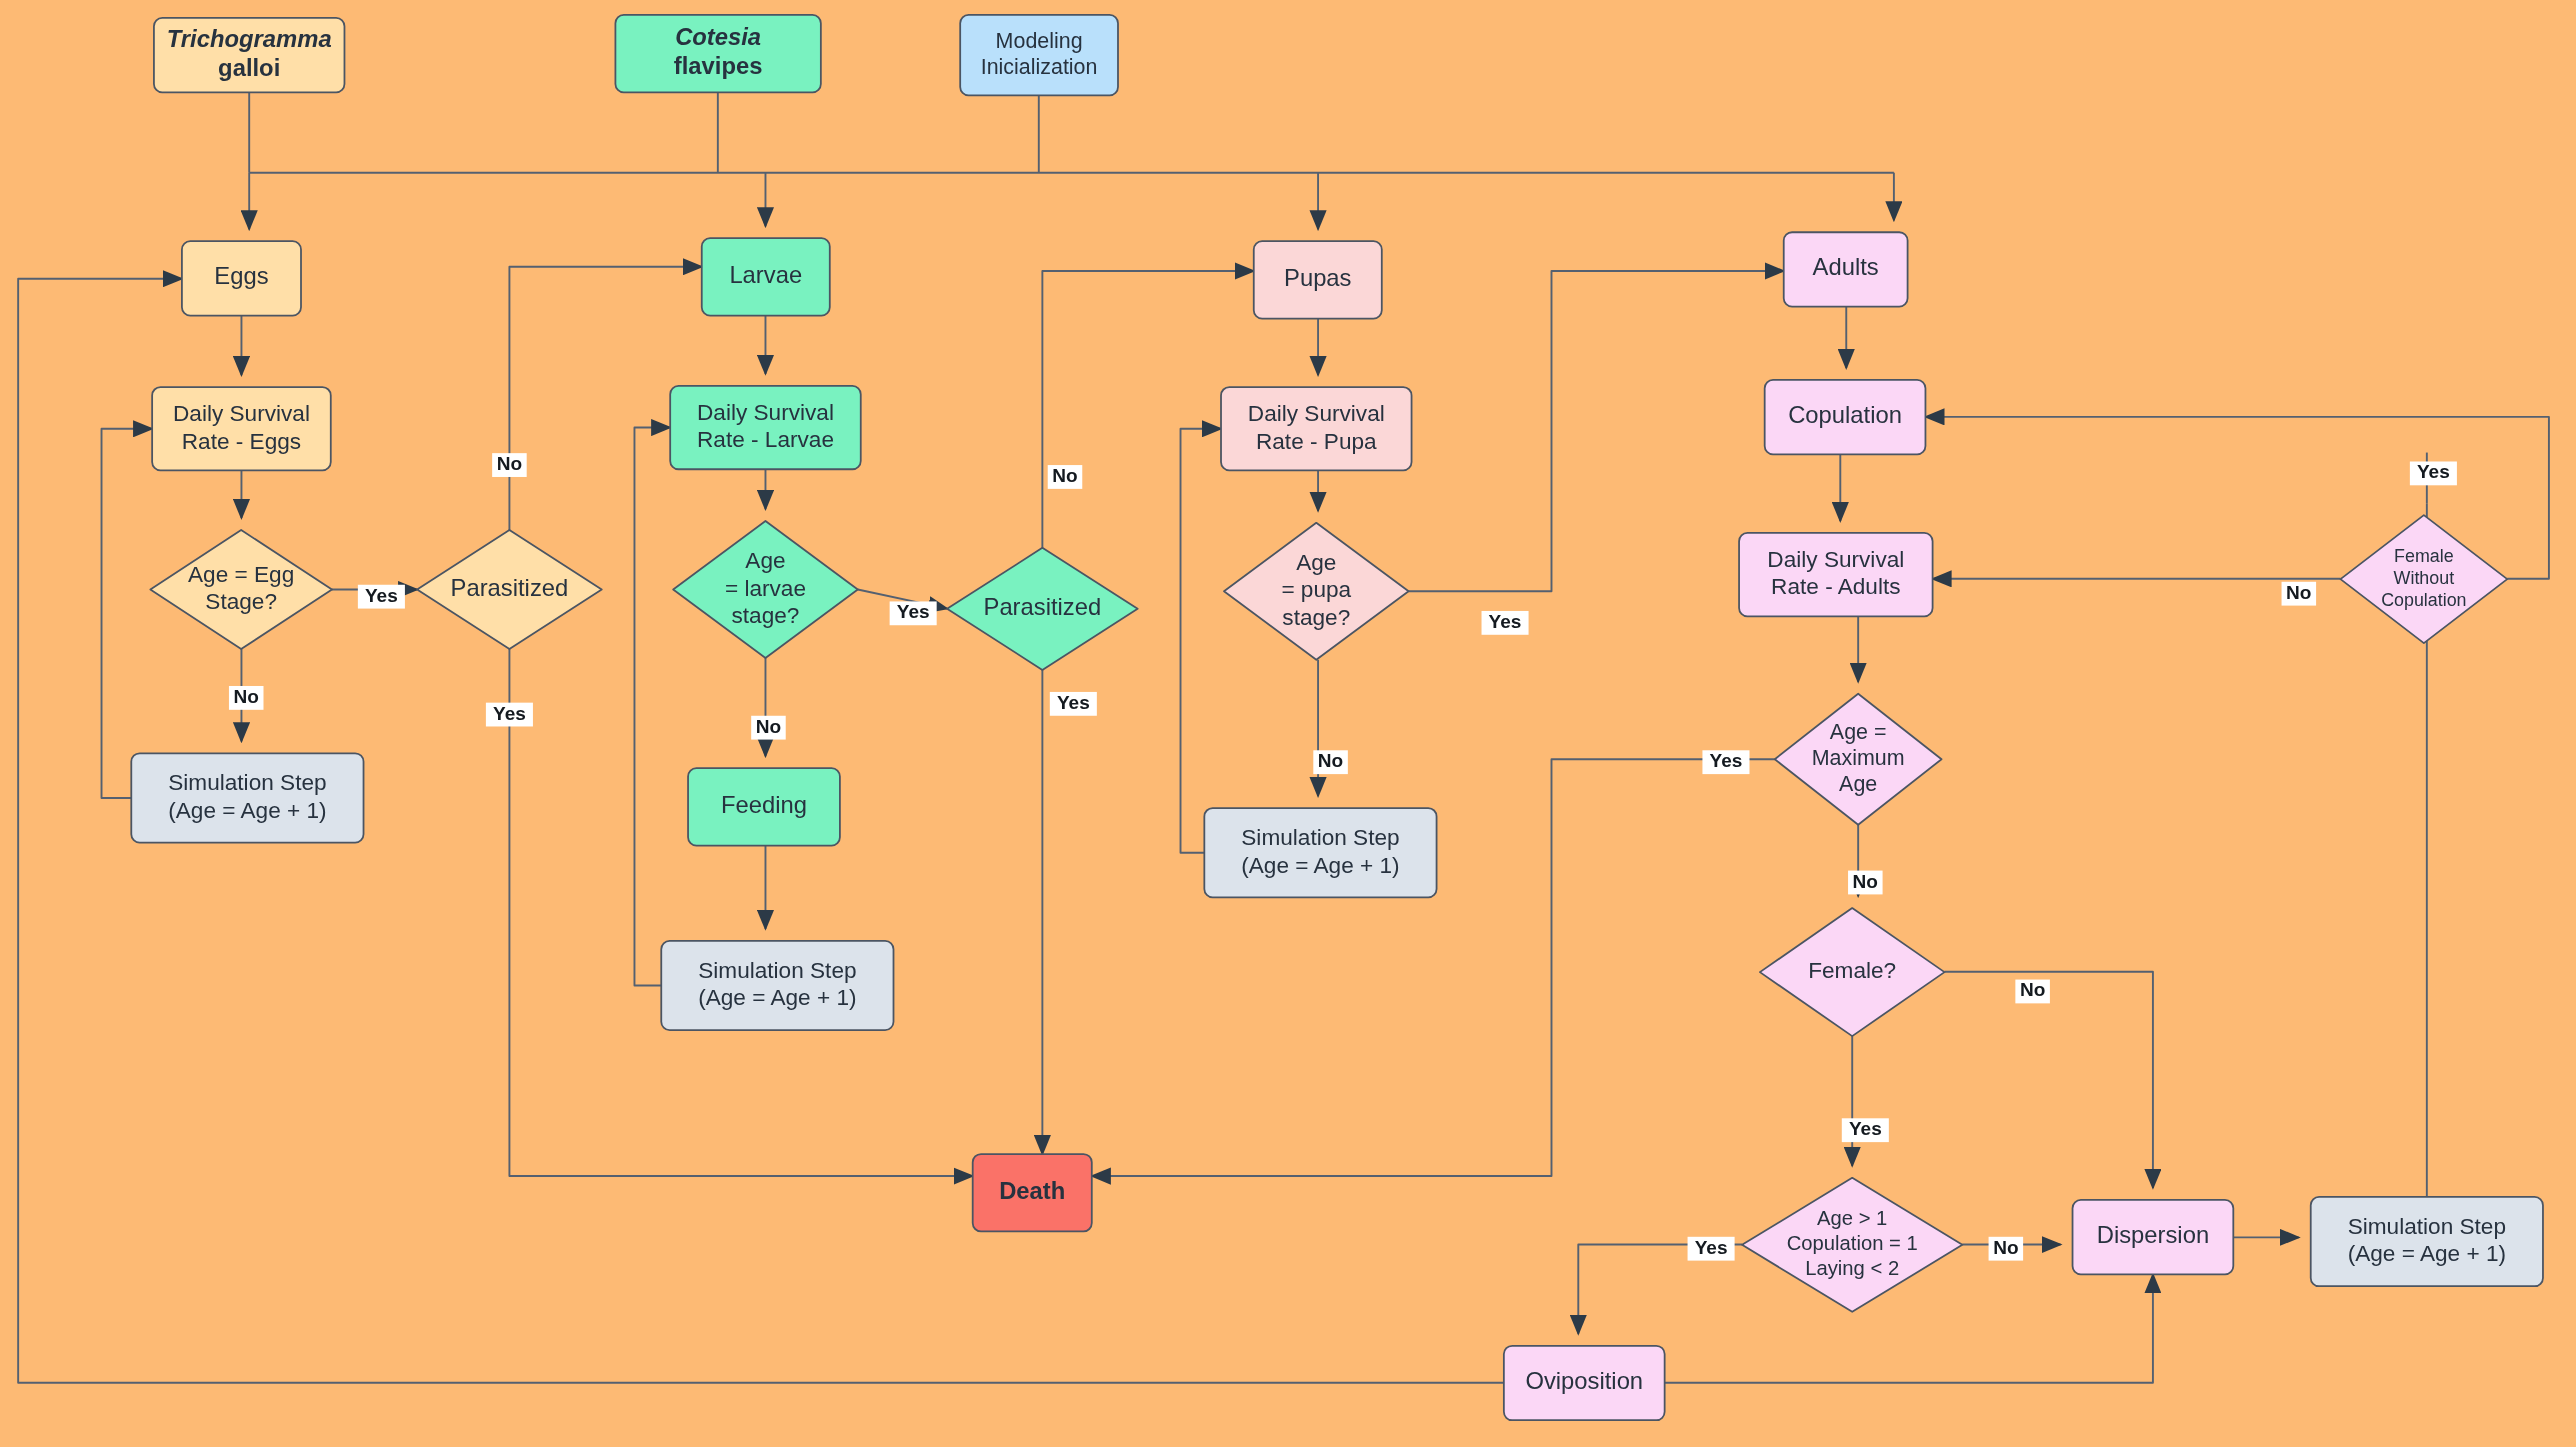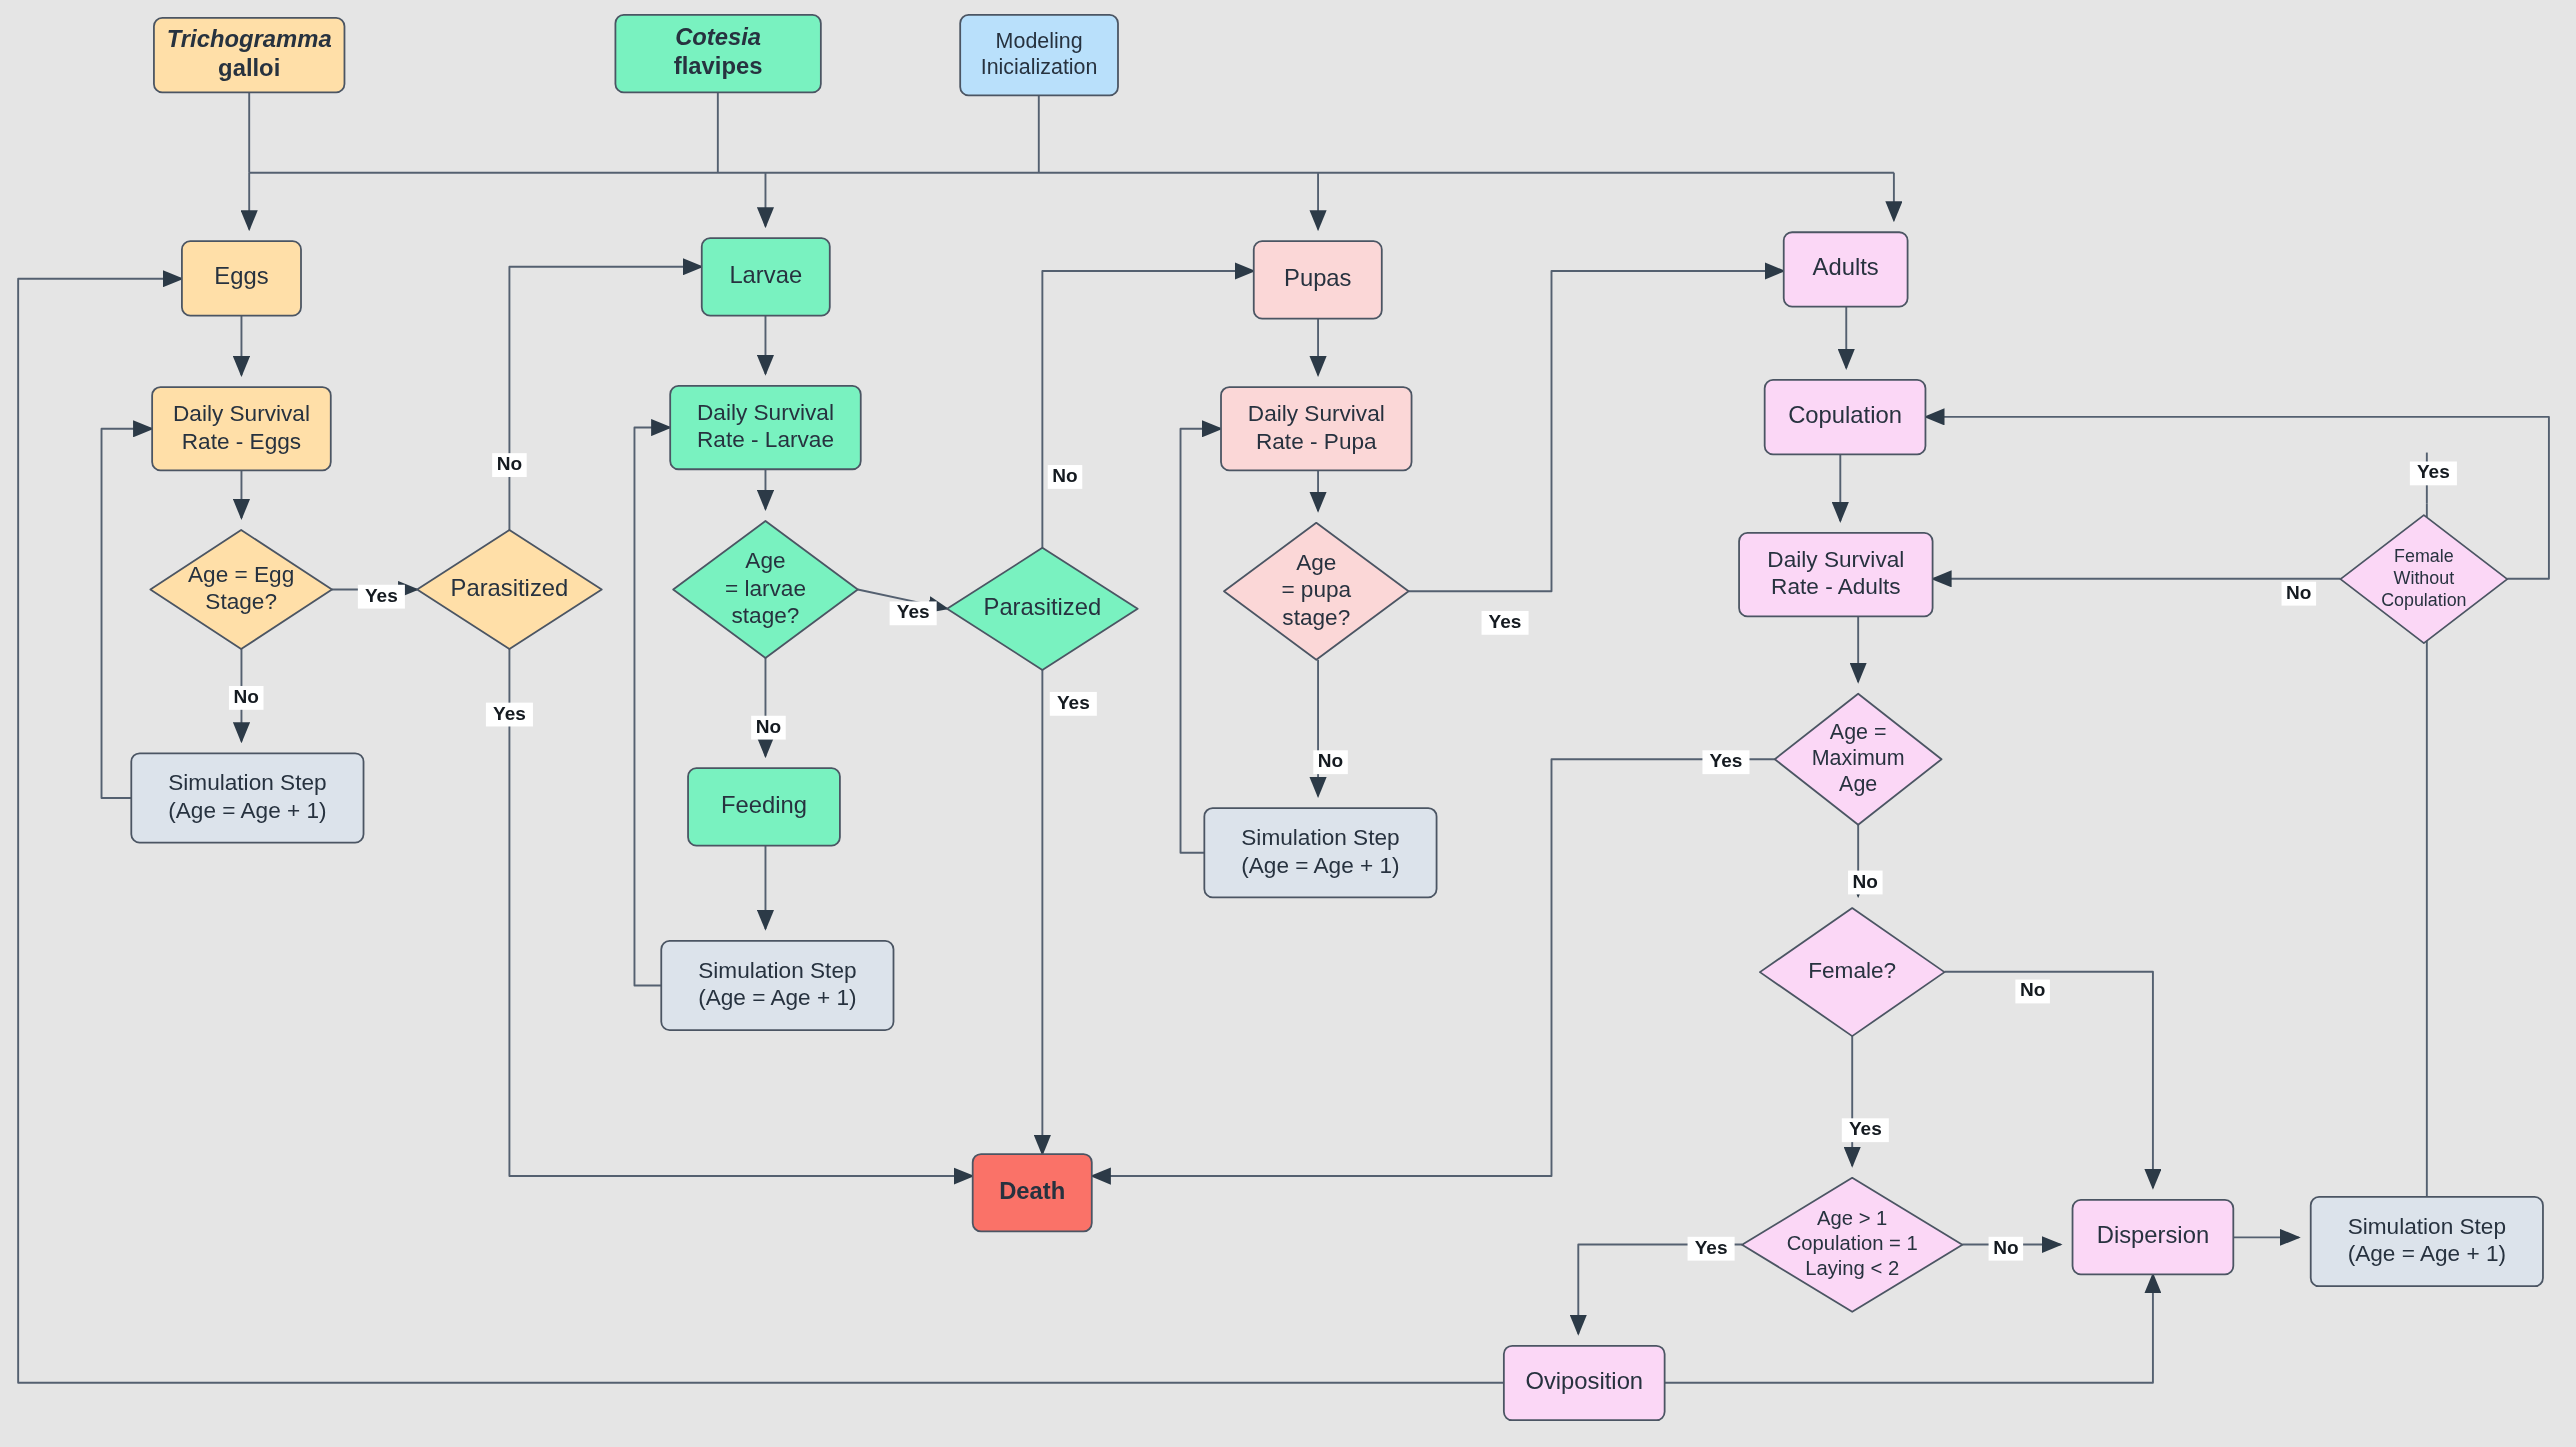--- a/index.html
+++ b/index.html
@@ -1,16 +1,16 @@
 <!DOCTYPE html>
 <html style="font-size:9.5px"><head>
 <meta charset="utf-8">
 <style>
   html,body{margin:0;padding:0;background:#ffffff;}
-  #root{position:relative;width:2576px;height:1447px;background:#e5e5e5;
+  #root{position:relative;width:2576px;height:1447px;background:#fdba74;
         font-family:"Liberation Sans", sans-serif;}
   svg{position:absolute;left:0;top:0;width:2576px;height:1447px;overflow:visible;}
   .edge{fill:none;stroke:#546070;stroke-width:3.2;}
   .nodeshape{stroke:#4b5563;stroke-width:3;}
   .nodetext{fill:#27323f;font-family:"Liberation Sans",sans-serif;text-anchor:middle;dominant-baseline:middle;}
   .lbl{fill:#141a20;font-family:"Liberation Sans",sans-serif;font-weight:bold;font-size:32px;text-anchor:middle;dominant-baseline:middle;}
   .lblbg{fill:#ffffff;}
 </style>
 </head>
 <body>

